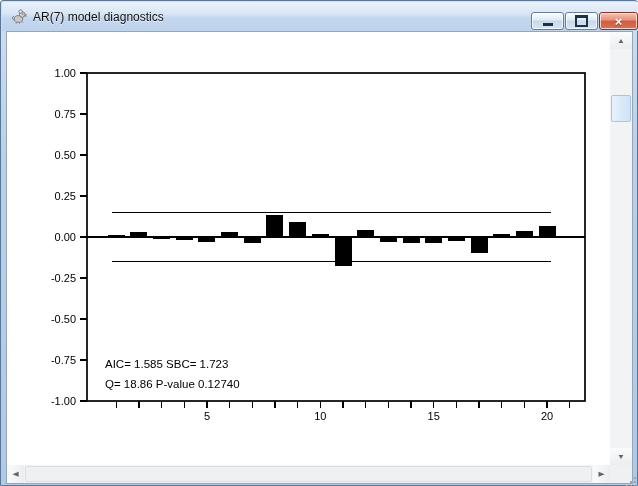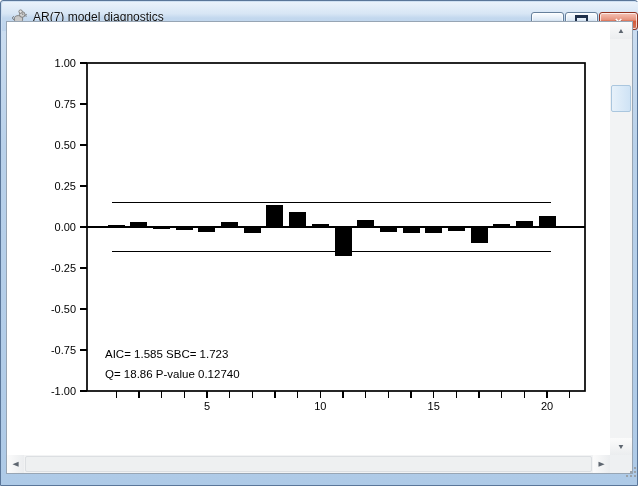--- a/index.html
+++ b/index.html
@@ -35,21 +35,21 @@
   .btn-max{left:563px;width:33px;}
   .btn-close{
     left:597px;width:39px;border-color:#90321f;
     background:linear-gradient(180deg,#f6c3b6 0%,#e4907a 45%,#d55a38 50%,#d3745a 100%);
   }
   .glyph-min{width:10px;height:3px;background:#20304a;margin-top:6px;}
   .glyph-max{width:9px;height:7px;border:2px solid #20304a;border-top-width:3px;background:transparent;}
   .glyph-close{color:#fff;font-size:13px;font-weight:bold;line-height:1;text-shadow:0 1px 1px rgba(0,0,0,.35);}
   
   .client{
-    position:absolute;left:5px;top:20px;width:625px;height:451px;
+    position:absolute;left:5px;top:30px;width:625px;height:451px;
     background:#ffffff;border:1px solid #97a5b4;box-sizing:content-box;
   }
   .chart-svg{position:absolute;left:0;top:0;}
   svg text{font-family:"Liberation Sans",sans-serif;fill:#000;}
   
   .vscroll{position:absolute;right:0;top:0;width:22px;height:433px;background:#f2f3f4;}
   .hscroll{position:absolute;left:0;top:433px;width:603px;height:18px;background:#f2f3f4;}
   .sb-btn{
     position:absolute;background:linear-gradient(180deg,#fbfbfb,#ebedef);
     display:flex;align-items:center;justify-content:center;

